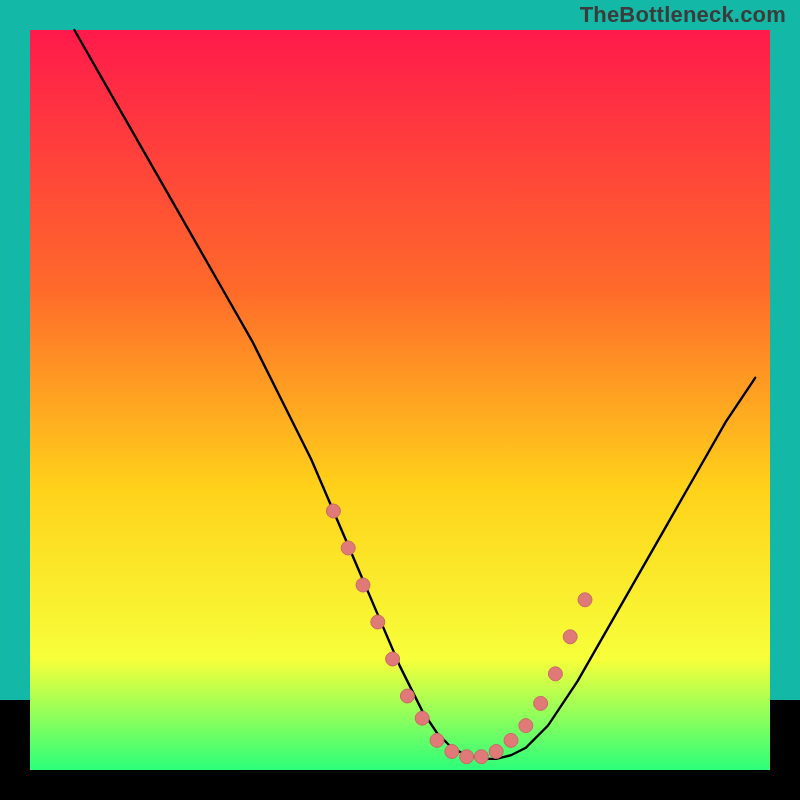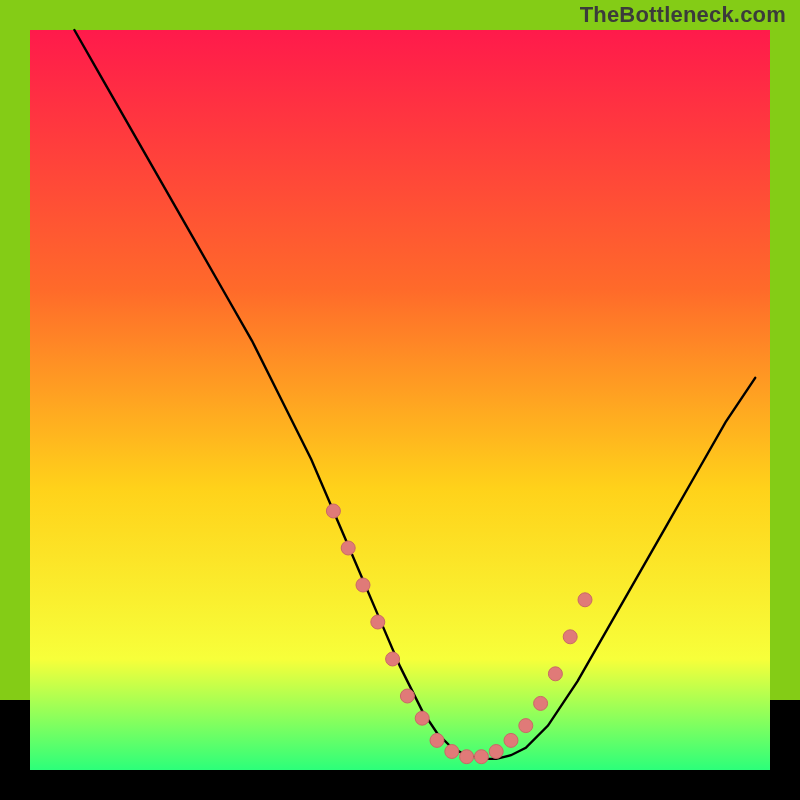--- a/index.html
+++ b/index.html
@@ -8,21 +8,21 @@
     width: 800px;
     height: 800px;
     background: #000000;
     font-family: Arial, Helvetica, sans-serif;
     overflow: hidden;
   }
   .stage {
     position: relative;
     width: 800px;
     height: 700px;
-    background: #84cc16;
+    background: #14b8a6;
   }
   .watermark {
     position: absolute;
     top: 2px;
     right: 14px;
     color: #3b3b3b;
     font-size: 22px;
     font-weight: 600;
     letter-spacing: 0.2px;
     user-select: none;

